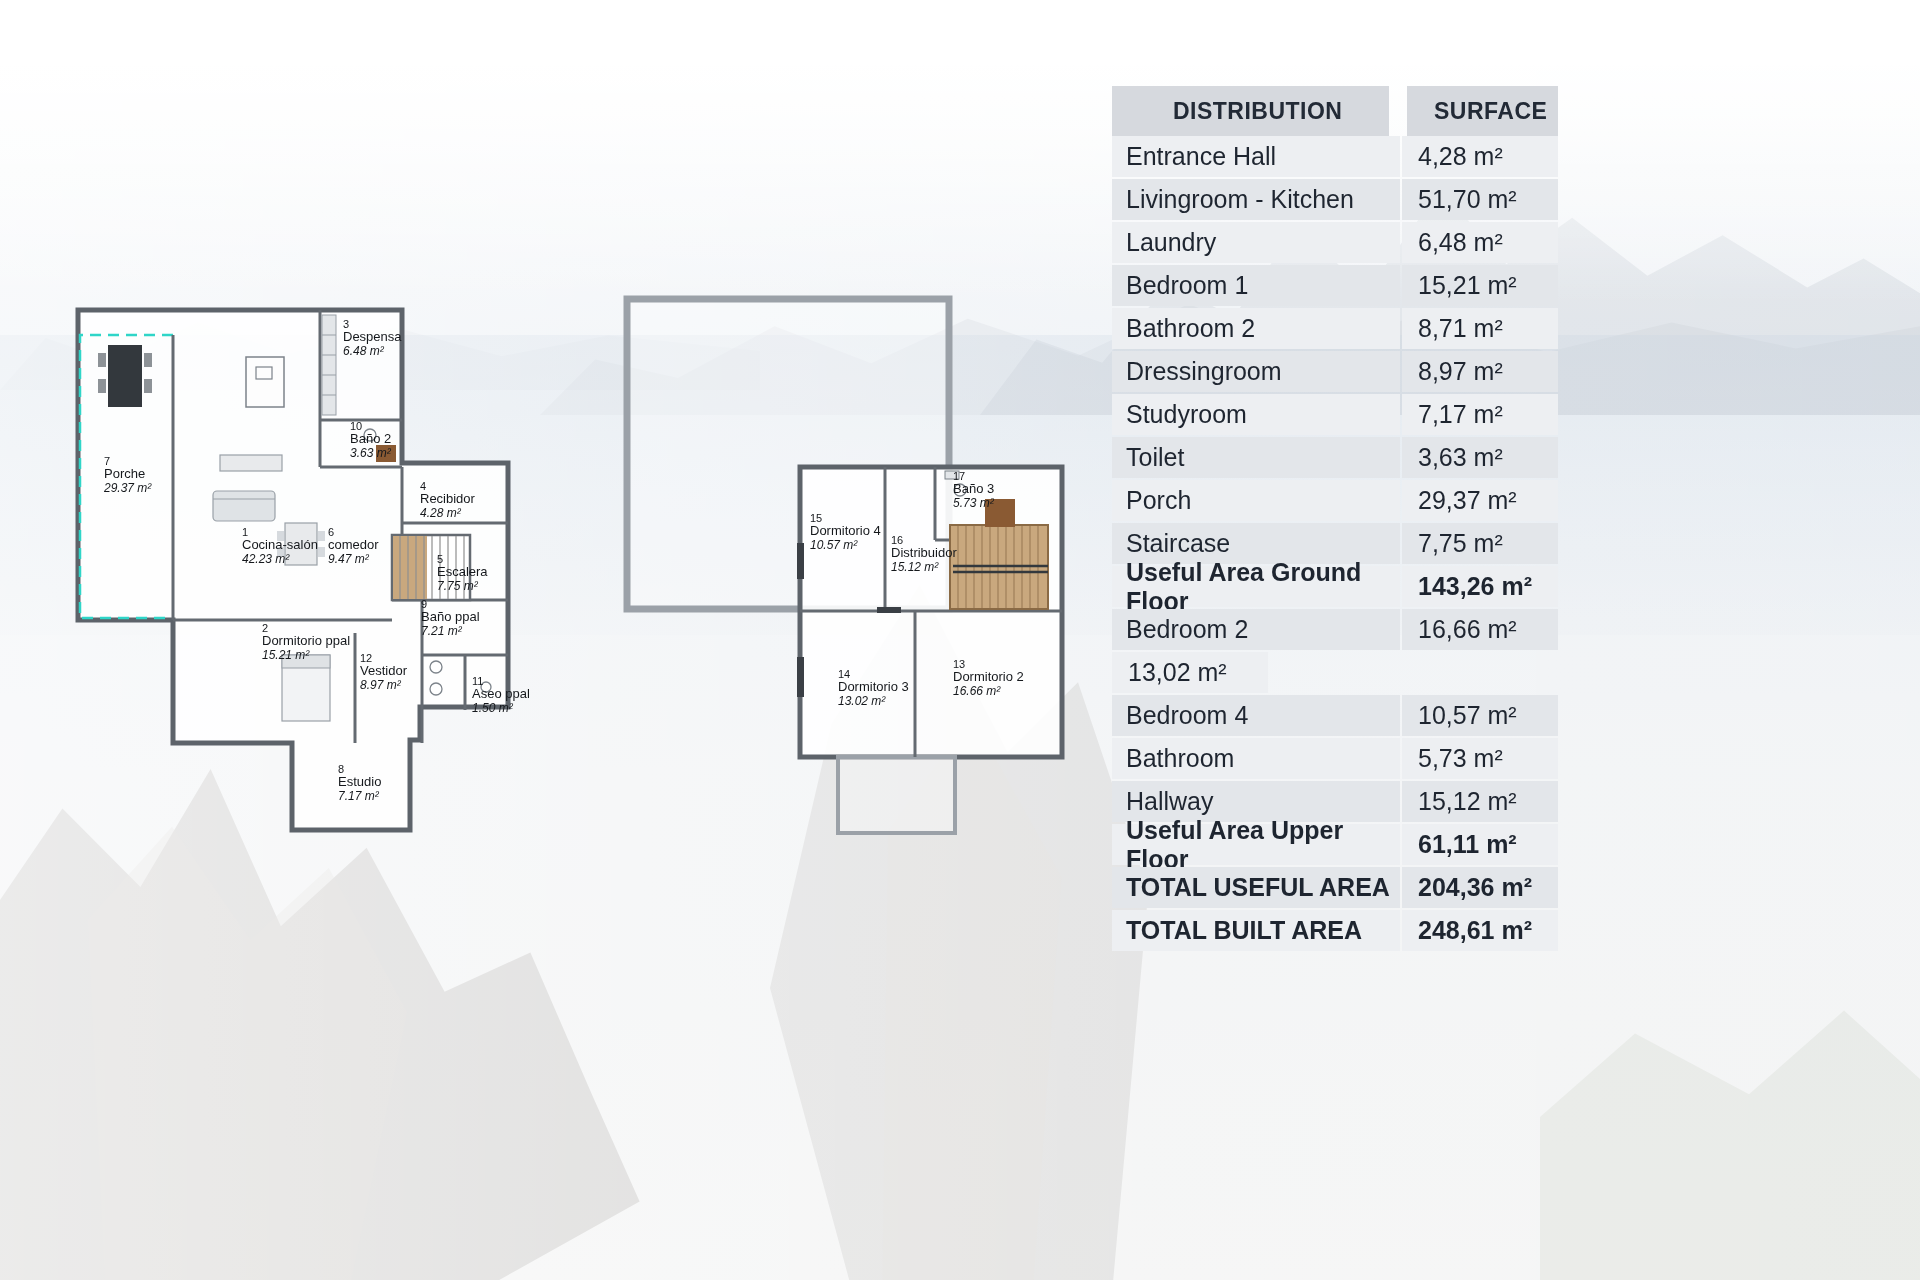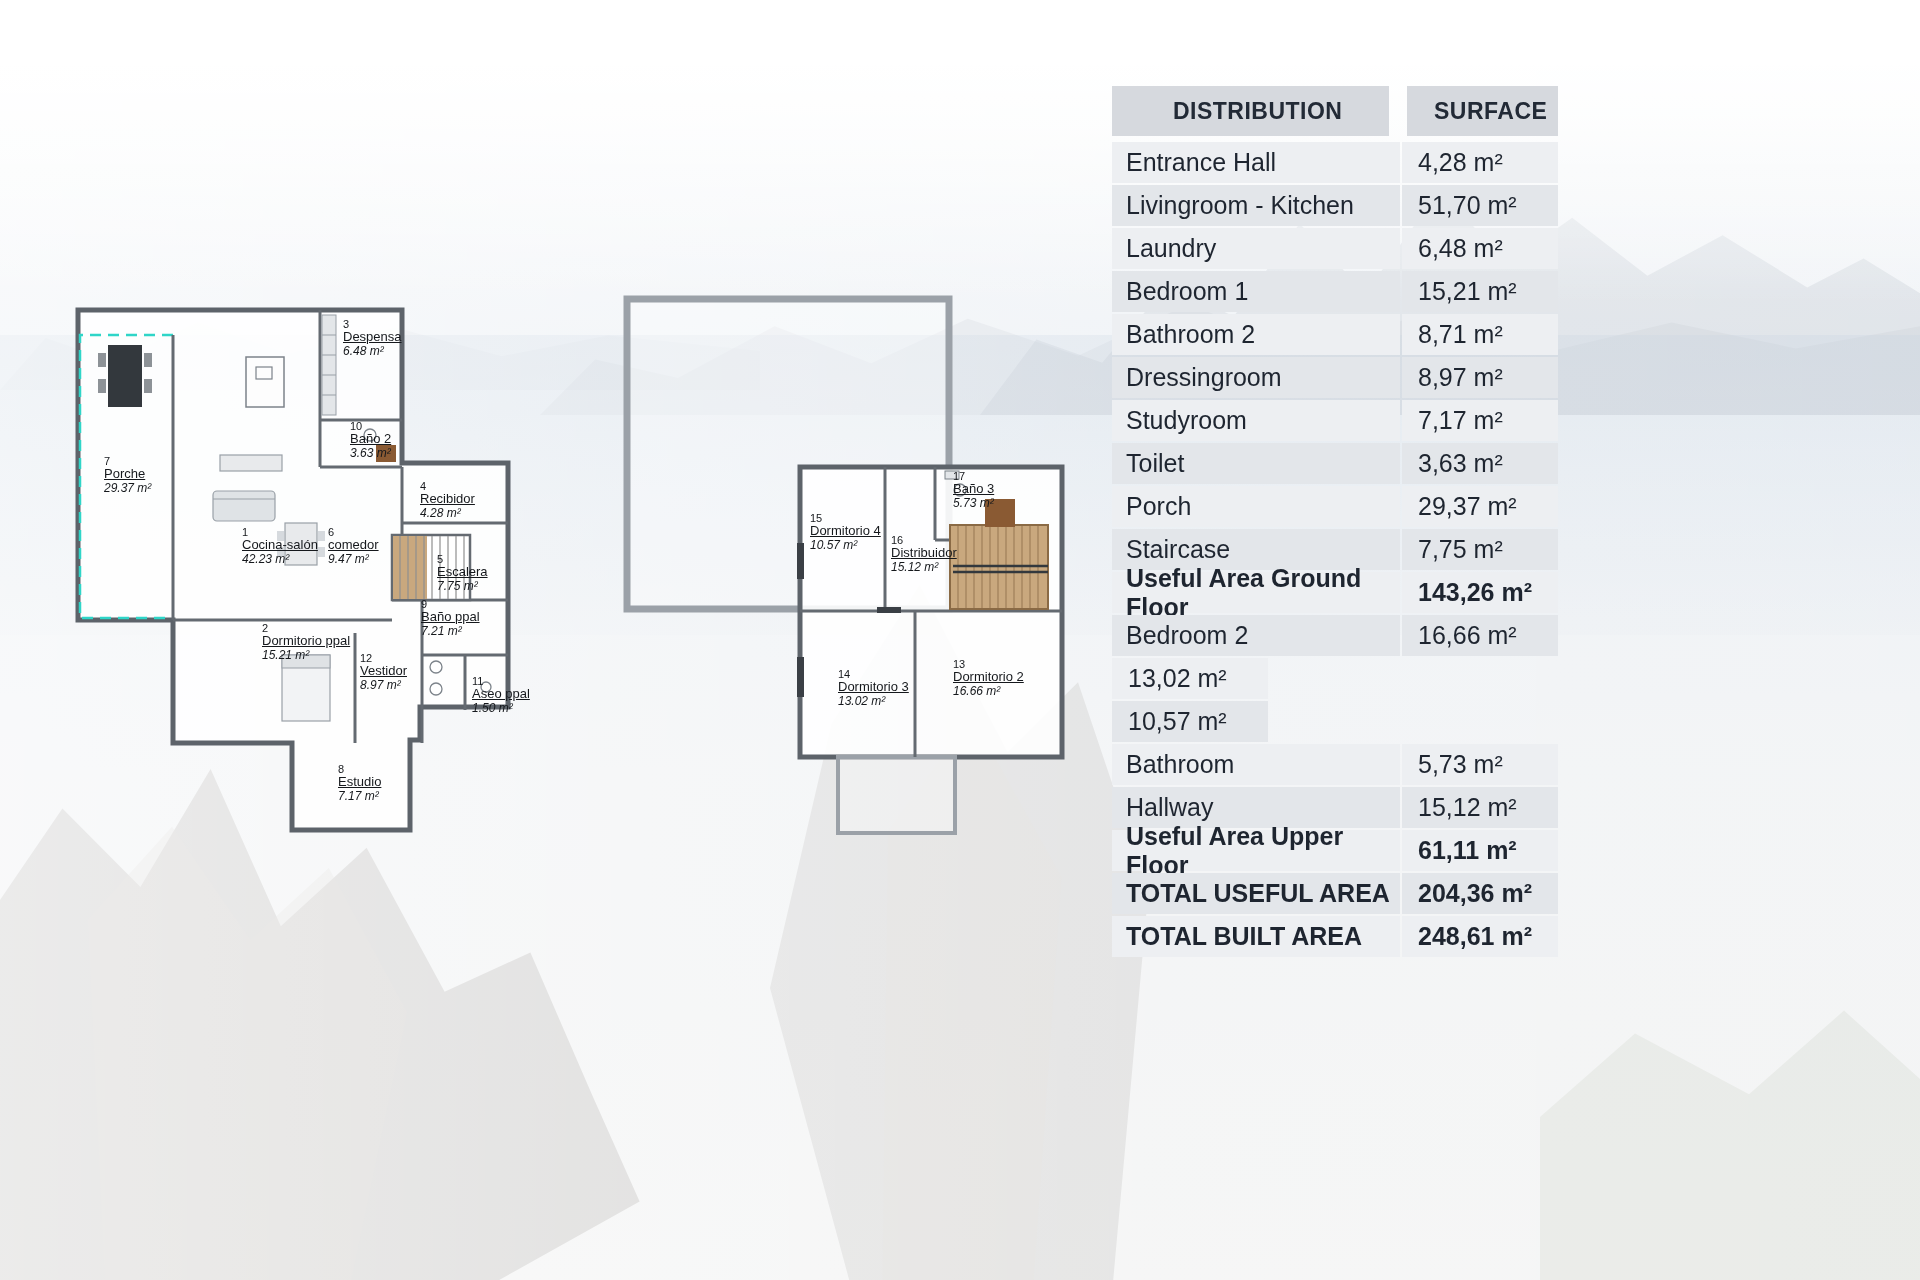--- a/index.html
+++ b/index.html
@@ -31,26 +31,26 @@
   .wash { left:0; top:0; width:1920px; height:1215px;
           background:linear-gradient(90deg, rgba(255,255,255,0.72) 0%, rgba(255,255,255,0.62) 30%, rgba(255,255,255,0.52) 60%, rgba(255,255,255,0.48) 100%); }
   .wash2{ left:0; top:0; width:1920px; height:240px;
           background:linear-gradient(180deg, rgba(255,255,255,0.85) 0%, rgba(255,255,255,0) 100%); }
 
   
   .plan { position:absolute; z-index:3; }
   .room-label { position:absolute; display:flex; flex-direction:column; z-index:5;
                 color:#15181c; line-height:1.12; white-space:nowrap; }
   .rl-num  { font-size:11px; }
-  .rl-name { font-size:13px; text-decoration:underline; }
+  .rl-name { font-size:13px; }
   .rl-area { font-size:12px; font-style:italic; }
 
   
   .surface-table { position:absolute; left:1112px; top:86px; width:446px; z-index:6; }
-  .t-head { display:flex; gap:18px; margin-bottom:6px; }
+  .t-head { display:flex; gap:18px; margin-bottom:0; }
   .t-head .cell { height:50px; display:flex; align-items:center; justify-content:center;
                   background:#d6d9de; color:#222a36; font-weight:700; font-size:23px; letter-spacing:0.5px; }
   .t-row { display:flex; gap:2px; margin-bottom:2px; }
   .t-row .cell { height:41px; display:flex; align-items:center; font-size:25px; color:#1e2530; }
   .c-label { width:288px; padding-left:14px; }
   .c-value { width:156px; padding-left:16px; }
   .t-row:nth-child(odd)  .cell { background:#edeff2; }
   .t-row:nth-child(even) .cell { background:#e3e6ea; }
   .t-row.bold .cell { font-weight:700; }
 </style>
@@ -337,20 +337,21 @@
         <div class="cell c-value">143,26 m²</div>
       </div>
       <div class="t-row">
         <div class="cell c-label">Bedroom 2</div>
         <div class="cell c-value">16,66 m²</div>
       </div>
       <div class="t-row">
         <div class="cell c-value">13,02 m²</div>
       </div>
       <div class="t-row">
+        <div class="cell c-label">Bedroom 4</div>
         <div class="cell c-value">10,57 m²</div>
       </div>
       <div class="t-row">
         <div class="cell c-label">Bathroom</div>
         <div class="cell c-value">5,73 m²</div>
       </div>
       <div class="t-row">
         <div class="cell c-label">Hallway</div>
         <div class="cell c-value">15,12 m²</div>
       </div>

